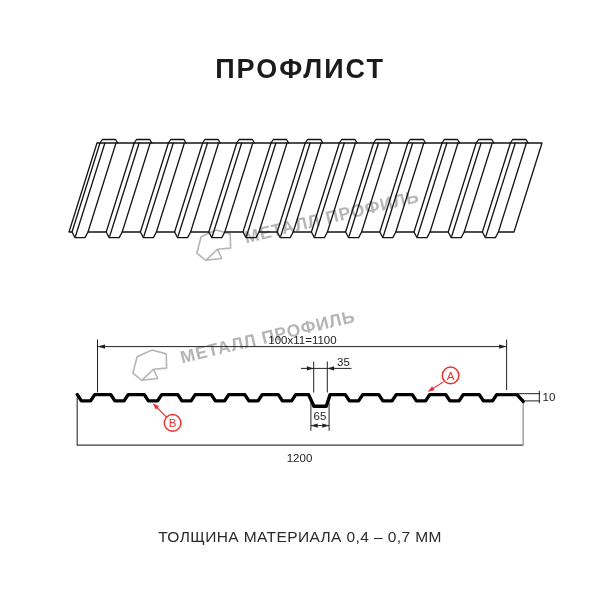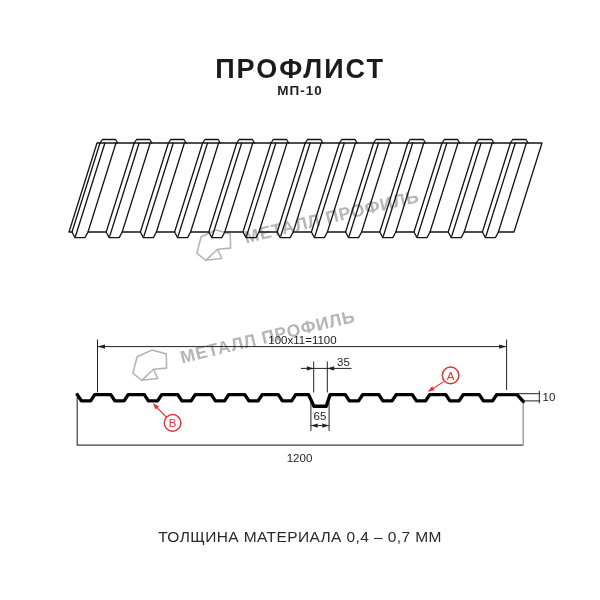--- a/index.html
+++ b/index.html
@@ -21,21 +21,20 @@
   svg.drawing{position:absolute;left:0;top:0;z-index:2;}
   text.dim{font-size:11.5px;fill:#1c1c1c;font-family:"Liberation Sans",sans-serif;}
   text.red-label{font-size:11.5px;fill:#e8302e;font-family:"Liberation Sans",sans-serif;}
 </style>
 </head>
 <body>
 
 <div class="canvas">
 
   <div class="page-title">ПРОФЛИСТ</div>
-  <div class="page-subtitle">МП-10</div>
 
   <div class="watermark" id="wm1">
     <svg width="44" height="36" viewBox="0 0 44 36">
       <path d="M3,19 L11,4 L27,1 L40,8 L37,22 L24,20 L26,30 L10,28 Z M24,20 L10,28 L3,19" fill="none" stroke="#b5b5b5" stroke-width="1.6" stroke-linejoin="round"></path>
     </svg>
     <span class="wm-text">МЕТАЛЛ ПРОФИЛЬ</span>
   </div>
 
   <div class="watermark" id="wm2">
     <svg width="44" height="36" viewBox="0 0 44 36">

